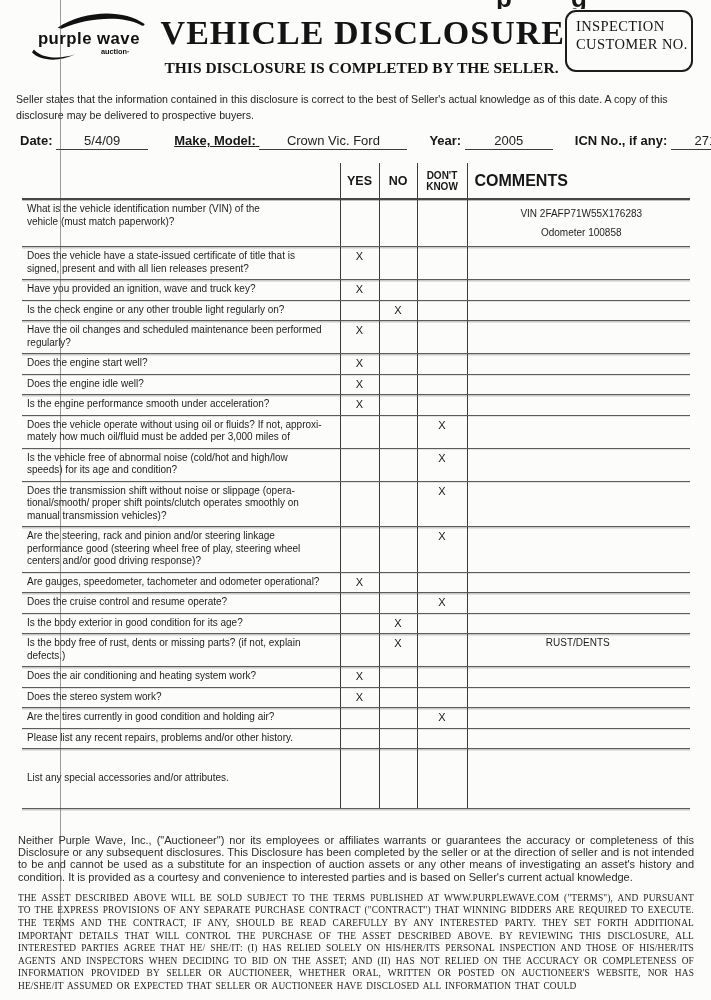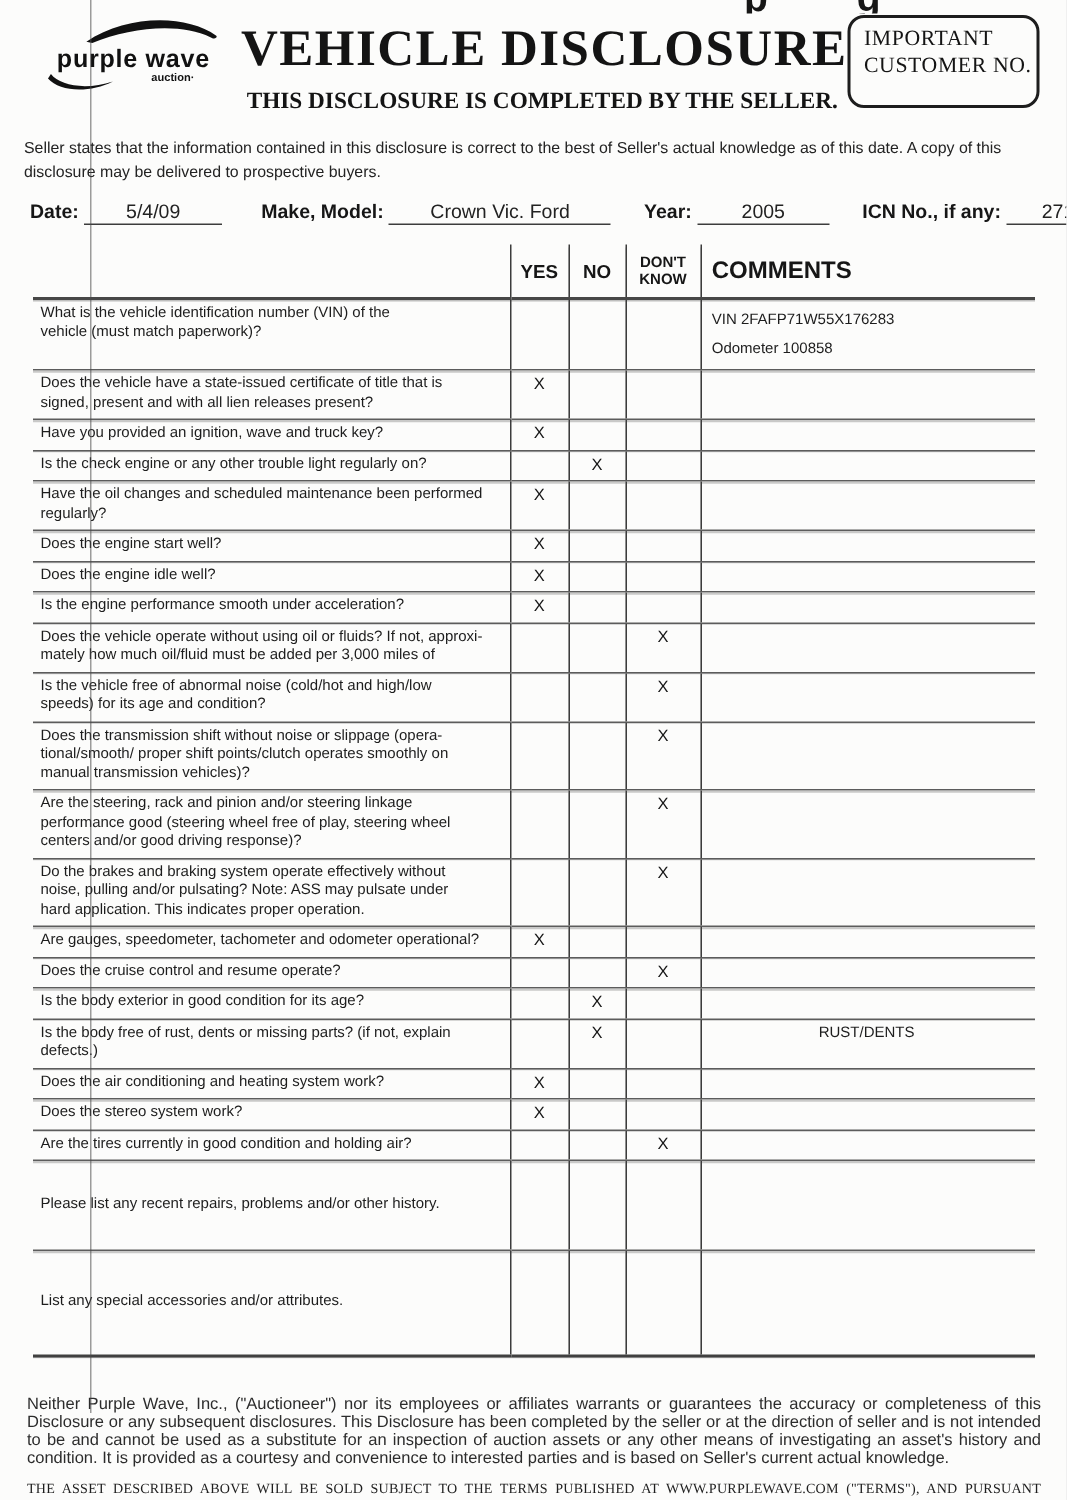--- a/index.html
+++ b/index.html
@@ -50,21 +50,21 @@
     margin: 14px 17px 0 16px;
     font-size: 10.6px; line-height: 16px; color: #232323;
   }
   .meta { display: flex; align-items: flex-end; margin: 10px 0 0 20px; font-size: 13px; white-space: nowrap; }
   .meta .lbl { font-weight: bold; color: #161616; }
   .meta .val {
     display: inline-block; text-align: center;
     border-bottom: 1.5px solid #3c3c3c; padding: 0 8px 1px 8px; color: #222;
   }
   .g-date .val { min-width: 92px; }
-  .g-make { margin-left: 26px; } .g-make .val { min-width: 148px; }
+  .g-make { margin-left: 26px; text-decoration: underline; } .g-make .val { min-width: 148px; }
   .g-year { margin-left: 22px; } .g-year .val { min-width: 88px; }
   .g-icn  { margin-left: 22px; } .g-icn  .val { min-width: 92px; }
   
   table.disclosure {
     margin: 13px 0 0 22px; border-collapse: collapse; table-layout: fixed;
     width: 668px;
   }
   col.c-q { width: 318px; } col.c-yes { width: 39px; } col.c-no { width: 38px; }
   col.c-dk { width: 50px; } col.c-com { width: 223px; }
   th, td { vertical-align: top; }
@@ -80,21 +80,21 @@
   th.vline, td.vline { border-left: 1px solid #3c3c3c; }
   tbody td {
     border-bottom: 1px solid #5c5c5c;
     box-shadow: 0 1.5px 0 rgba(125,125,125,.4);
     font-size: 10px; line-height: 12.5px;
   }
   td.q { padding: 3px 2px 4px 5px; white-space: pre-line; color: #1d1d1d; margin-left: 12px; }
   td.ans { text-align: center; padding-top: 3px; font-size: 11px; color: #161616; }
   td.com { padding: 3px 2px 4px 7px; white-space: pre-line; color: #1d1d1d; }
   td.com.center { text-align: center; padding-left: 0; }
-  tbody tr:nth-child(1) td.com { line-height: 19px; padding-top: 4px; }
+  tbody tr:nth-child(1) td.com { line-height: 19px; padding-top: 4px; text-align: center; }
   tbody tr:nth-child(21) td { height: 60px; }
   tbody tr:nth-child(22) td { height: 70px; }
   tbody tr:nth-child(21) td.q, tbody tr:nth-child(22) td.q { vertical-align: middle; }
   tbody tr:nth-child(22) td { border-bottom: 2px solid #404040; }
   
   .legal { margin: 25px 17px 0 18px; }
   .legal-p1 {
     font-size: 11px; line-height: 12.2px; text-align: justify; color: #2c2c2c;
   }
   .legal-p2 {
@@ -119,21 +119,21 @@
       <path d="M28,16 C55,-2 95,-3 116,12 C117,13 115,15 112,13 C92,3 58,6 32,17 Z" fill="#111"></path>
       <path d="M4,38 C10,46 28,49 46,43 C30,51 10,50 2,41 Z" fill="#111"></path>
       <text x="8" y="33" font-family="Liberation Sans, sans-serif" font-size="17" font-weight="bold" fill="#111" letter-spacing="0.5">purple wave</text>
       <text x="72" y="43" font-family="Liberation Sans, sans-serif" font-size="7.5" font-weight="bold" fill="#111">auction·</text>
     </svg>
     <div class="title-block">
       <div class="title">VEHICLE DISCLOSURE</div>
       <div class="subtitle">THIS DISCLOSURE IS COMPLETED BY THE SELLER.</div>
     </div>
     <div class="cust-box">
-      <div>IMPORTANT</div>
+      <div>INSPECTION</div>
       <div>CUSTOMER NO.</div>
     </div>
   </div>
 
   <p class="intro">Seller states that the information contained in this disclosure is correct to the best of Seller's actual knowledge as of this date. A copy of this disclosure may be delivered to prospective buyers.</p>
 
   <div class="meta">
     <span class="g-date"><span class="lbl">Date:</span> <span class="val">5/4/09</span></span>
     <span class="g-make"><span class="lbl">Make, Model:</span> <span class="val">Crown Vic.  Ford</span></span>
     <span class="g-year"><span class="lbl">Year:</span> <span class="val">2005</span></span>
@@ -258,29 +258,20 @@
     <tr>
       <td class="q">Are the steering, rack and pinion and/or steering linkage
 performance good (steering wheel free of play, steering wheel
 centers and/or good driving response)?</td>
       <td class="ans vline"></td>
       <td class="ans vline"></td>
       <td class="ans vline">X</td>
       <td class="com vline"></td>
     </tr>
 
-    <tr>
-      <td class="q">Do the brakes and braking system operate effectively without
-noise, pulling and/or pulsating? Note: ASS may pulsate under
-hard application. This indicates proper operation.</td>
-      <td class="ans vline"></td>
-      <td class="ans vline"></td>
-      <td class="ans vline">X</td>
-      <td class="com vline"></td>
-    </tr>
 
     <tr>
       <td class="q">Are gauges, speedometer, tachometer and odometer operational?</td>
       <td class="ans vline">X</td>
       <td class="ans vline"></td>
       <td class="ans vline"></td>
       <td class="com vline"></td>
     </tr>
 
     <tr>

